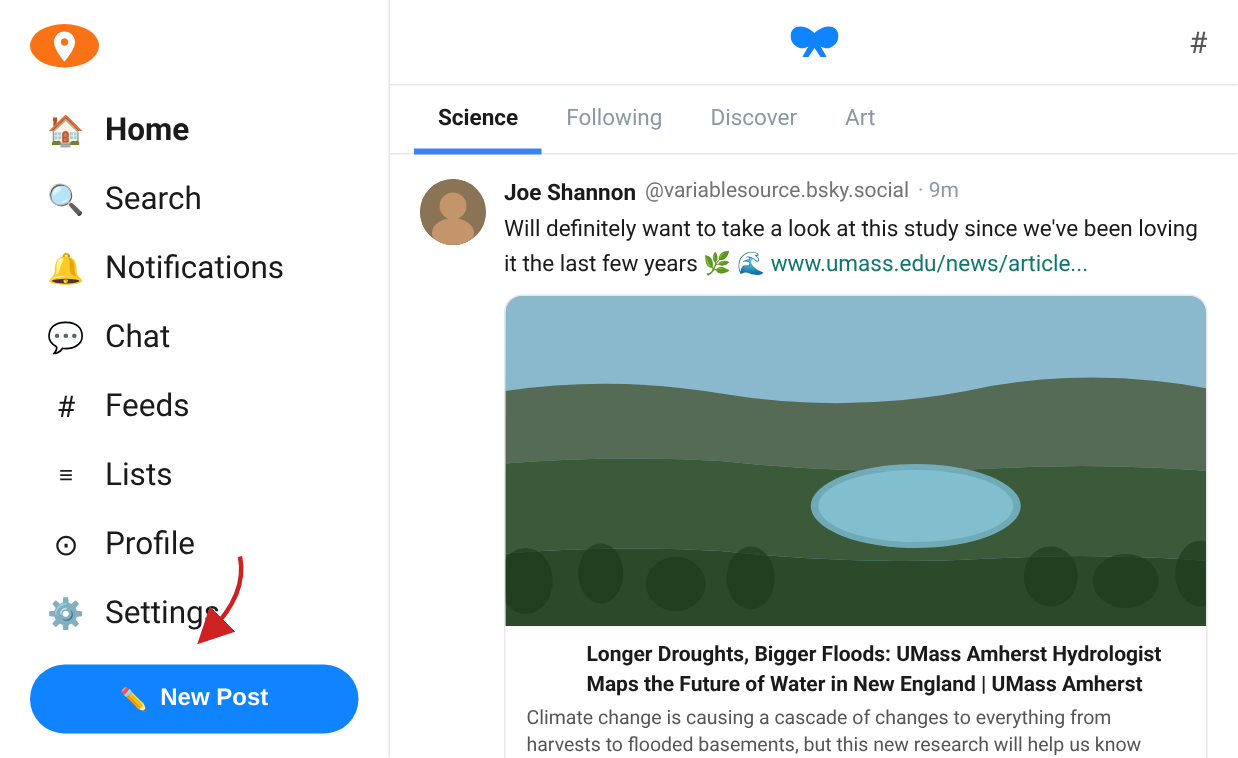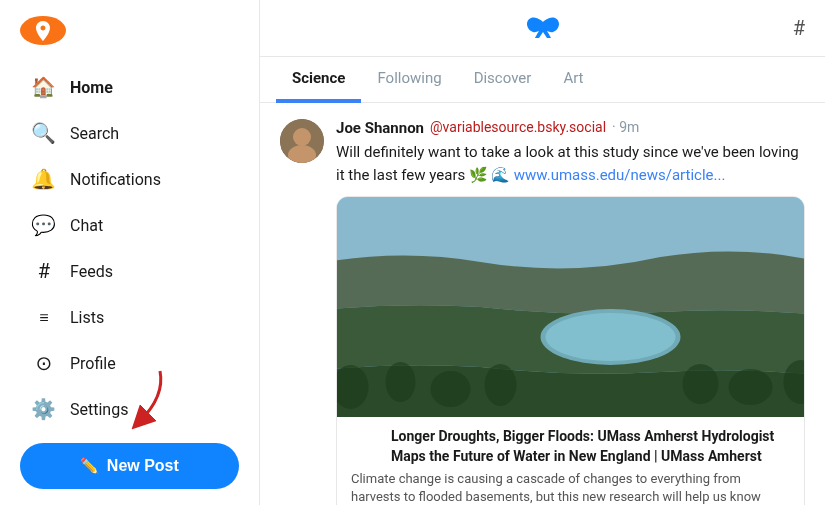--- a/index.html
+++ b/index.html
@@ -69,21 +69,21 @@
       width: 24px;
       height: 24px;
       display: flex;
       align-items: center;
       justify-content: center;
       font-size: 20px;
       flex-shrink: 0;
     }
 
     .nav-label {
-      font-size: 16px;
+      font-size: 21px;
     }
 
     .new-post-btn {
       background: #1083fe;
       color: #fff;
       border: none;
       border-radius: 50px;
       padding: 14px 24px;
       font-size: 16px;
       font-weight: 600;
@@ -192,37 +192,37 @@
     }
 
     .post-author {
       font-weight: 700;
       font-size: 15px;
       color: #1a1a1a;
     }
 
     .post-handle {
       font-size: 14px;
-      color: #b91c1c;
+      color: #737373;
     }
 
     .post-time {
       font-size: 14px;
       color: #8899a6;
     }
 
     .post-text {
       font-size: 15px;
       color: #1a1a1a;
       line-height: 1.5;
       margin-bottom: 10px;
     }
 
     .post-link {
-      color: #3b82f6;
+      color: #0f766e;
       text-decoration: none;
     }
 
     .post-image-container {
       border-radius: 12px;
       overflow: hidden;
       border: 1px solid #e7e7e7;
       margin-top: 4px;
     }
 

